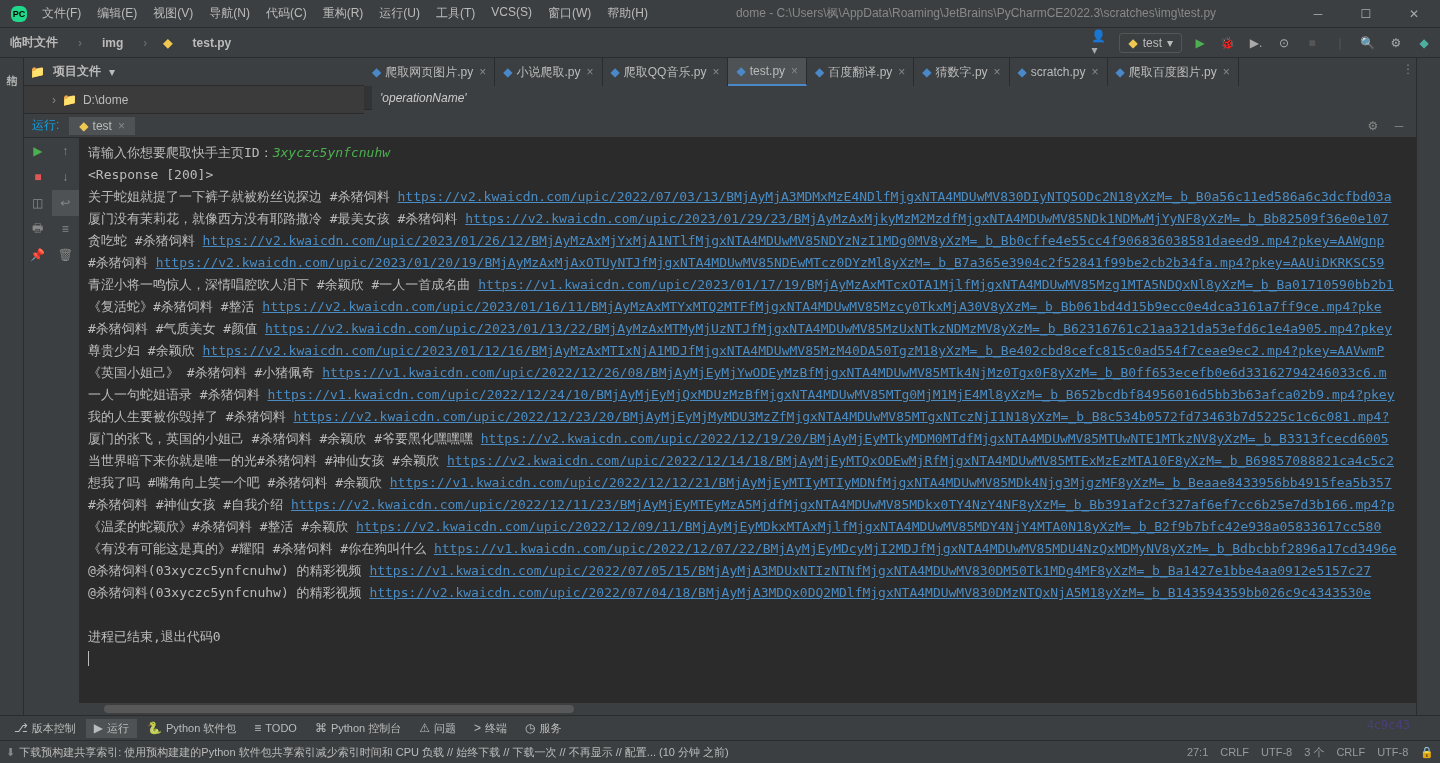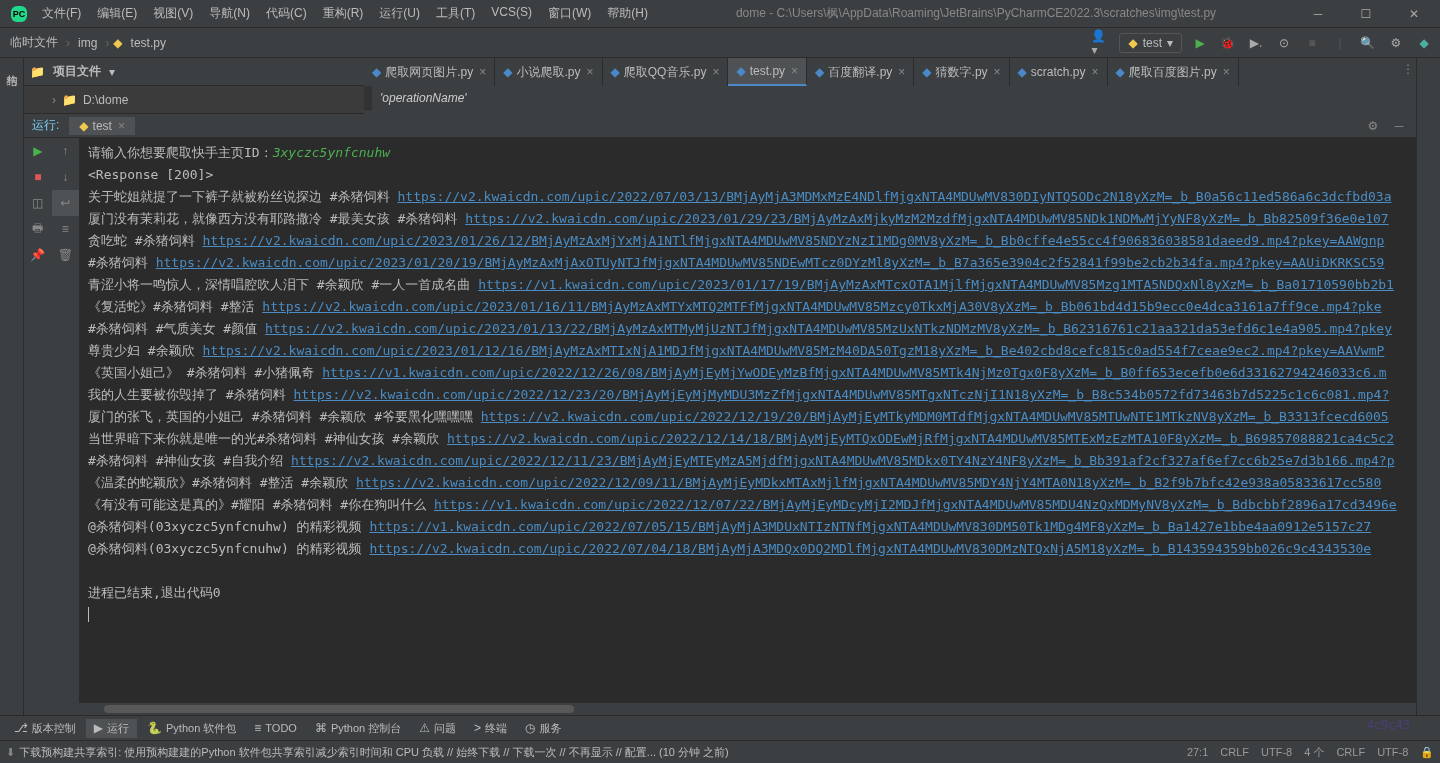--- a/index.html
+++ b/index.html
@@ -37,21 +37,21 @@
 .win-ctrl { width: 44px; height: 24px; display:flex;align-items:center;justify-content:center; color:#aaa;}
 
 .nav-bar {
   height: 30px;
   background: #3c3f41;
   display: flex;
   align-items: center;
   padding: 0 6px;
   border-bottom: 1px solid #2b2b2b;
 }
-.breadcrumb { display: flex; align-items: center; gap: 4px; flex:1;}
+.breadcrumb { display: flex; align-items: center; gap: 16px; flex:1;font-weight:bold;}
 .crumb { color: #bbb; padding:2px 4px;}
 .crumb-sep { color: #666; }
 .py-icon { color:#f0c850;}
 .nav-right { display:flex; align-items:center; gap:8px; }
 .run-config { background:#3c3f41;border:1px solid #555;padding:2px 8px;border-radius:3px;display:flex;align-items:center;gap:5px;}
 .nav-icon { width:20px;height:20px;display:flex;align-items:center;justify-content:center;color:#aaa;}
 .run-btn { color:#4caf50;}
 .debug-btn{color:#4caf50;}
 .stop-btn{color:#555;}
 
@@ -70,21 +70,21 @@
 
 .file-tabs { height:28px; background:#3c3f41; display:flex; align-items:stretch; border-bottom:1px solid #2b2b2b;position:relative;}
 .tabs-left-pad { width:340px; display:flex;align-items:center;padding-left:8px;color:#888;}
 .opname { font-style:italic; color:#ccc; padding:4px 8px;}
 .file-tab { display:flex;align-items:center;padding:0 8px;gap:4px;border-right:1px solid #2b2b2b;font-size:12px;}
 .file-tab.active { background:#4e5254; border-bottom:2px solid #4a88c7;}
 .tab-close { color:#888; font-size:12px; margin-left:2px;}
 .tabs-more { position:absolute; right:2px; top:4px; color:#888;}
 
 .run-tab-bar { height:24px; background:#3c3f41; display:flex;align-items:center;padding:0 8px;border-bottom:1px solid #2b2b2b;}
-.run-label { font-size:12px;color:#7dd3fc;}
+.run-label { font-size:12px;color:#0ea5e9;}
 .run-tab { background:#4e5254; padding:2px 10px; margin-left:10px;display:flex;align-items:center;gap:4px;}
 .run-tabs-right { margin-left:auto; display:flex; gap:8px;}
 
 .console-wrap { flex:1; display:flex; overflow:hidden; background:#2b2b2b;}
 .console-toolbar { width:56px; background:#3c3f41; display:flex; flex-direction:column;border-right:1px solid #2b2b2b;}
 .tb-row { display:flex;}
 .tb-btn { width:28px;height:26px;display:flex;align-items:center;justify-content:center;color:#888;}
 .tb-btn.run{color:#4caf50;}
 .tb-btn.stop{color:#e05555;}
 .tb-btn.active{background:#4e5254;}
@@ -285,23 +285,25 @@
         <div id="console-lines">
             <div class="console-line"><span>关于蛇姐就提了一下裤子就被粉丝说探边 #杀猪饲料  </span><span class="link">https://v2.kwaicdn.com/upic/2022/07/03/13/BMjAyMjA3MDMxMzE4NDlfMjgxNTA4MDUwMV830DIyNTQ5ODc2N18yXzM=_b_B0a56c11ed586a6c3dcfbd03a</span></div>
             <div class="console-line"><span>厦门没有茉莉花，就像西方没有耶路撒冷 #最美女孩 #杀猪饲料  </span><span class="link">https://v2.kwaicdn.com/upic/2023/01/29/23/BMjAyMzAxMjkyMzM2MzdfMjgxNTA4MDUwMV85NDk1NDMwMjYyNF8yXzM=_b_Bb82509f36e0e107</span></div>
             <div class="console-line"><span>贪吃蛇 #杀猪饲料  </span><span class="link">https://v2.kwaicdn.com/upic/2023/01/26/12/BMjAyMzAxMjYxMjA1NTlfMjgxNTA4MDUwMV85NDYzNzI1MDg0MV8yXzM=_b_Bb0cffe4e55cc4f906836038581daeed9.mp4?pkey=AAWgnp</span></div>
             <div class="console-line"><span>#杀猪饲料  </span><span class="link">https://v2.kwaicdn.com/upic/2023/01/20/19/BMjAyMzAxMjAxOTUyNTJfMjgxNTA4MDUwMV85NDEwMTcz0DYzMl8yXzM=_b_B7a365e3904c2f52841f99be2cb2b34fa.mp4?pkey=AAUiDKRKSC59</span></div>
             <div class="console-line"><span>青涩小将一鸣惊人，深情唱腔吹人泪下 #余颖欣 #一人一首成名曲  </span><span class="link">https://v1.kwaicdn.com/upic/2023/01/17/19/BMjAyMzAxMTcxOTA1MjlfMjgxNTA4MDUwMV85Mzg1MTA5NDQxNl8yXzM=_b_Ba01710590bb2b1</span></div>
             <div class="console-line"><span>《复活蛇》#杀猪饲料 #整活  </span><span class="link">https://v2.kwaicdn.com/upic/2023/01/16/11/BMjAyMzAxMTYxMTQ2MTFfMjgxNTA4MDUwMV85Mzcy0TkxMjA30V8yXzM=_b_Bb061bd4d15b9ecc0e4dca3161a7ff9ce.mp4?pke</span></div>
             <div class="console-line"><span>#杀猪饲料 #气质美女 #颜值  </span><span class="link">https://v2.kwaicdn.com/upic/2023/01/13/22/BMjAyMzAxMTMyMjUzNTJfMjgxNTA4MDUwMV85MzUxNTkzNDMzMV8yXzM=_b_B62316761c21aa321da53efd6c1e4a905.mp4?pkey</span></div>
             <div class="console-line"><span>尊贵少妇 #余颖欣  </span><span class="link">https://v2.kwaicdn.com/upic/2023/01/12/16/BMjAyMzAxMTIxNjA1MDJfMjgxNTA4MDUwMV85MzM40DA50TgzM18yXzM=_b_Be402cbd8cefc815c0ad554f7ceae9ec2.mp4?pkey=AAVwmP</span></div>
             <div class="console-line"><span>《英国小姐己》 #杀猪饲料 #小猪佩奇  </span><span class="link">https://v1.kwaicdn.com/upic/2022/12/26/08/BMjAyMjEyMjYwODEyMzBfMjgxNTA4MDUwMV85MTk4NjMz0Tgx0F8yXzM=_b_B0ff653ecefb0e6d33162794246033c6.m</span></div>
+            <div class="console-line"><span>一人一句蛇姐语录 #杀猪饲料  </span><span class="link">https://v1.kwaicdn.com/upic/2022/12/24/10/BMjAyMjEyMjQxMDUzMzBfMjgxNTA4MDUwMV85MTg0MjM1MjE4Ml8yXzM=_b_B652bcdbf84956016d5bb3b63afca02b9.mp4?pkey</span></div>
             <div class="console-line"><span>我的人生要被你毁掉了 #杀猪饲料  </span><span class="link">https://v2.kwaicdn.com/upic/2022/12/23/20/BMjAyMjEyMjMyMDU3MzZfMjgxNTA4MDUwMV85MTgxNTczNjI1N18yXzM=_b_B8c534b0572fd73463b7d5225c1c6c081.mp4?</span></div>
             <div class="console-line"><span>厦门的张飞，英国的小姐己 #杀猪饲料 #余颖欣 #爷要黑化嘿嘿嘿  </span><span class="link">https://v2.kwaicdn.com/upic/2022/12/19/20/BMjAyMjEyMTkyMDM0MTdfMjgxNTA4MDUwMV85MTUwNTE1MTkzNV8yXzM=_b_B3313fcecd6005</span></div>
             <div class="console-line"><span>当世界暗下来你就是唯一的光#杀猪饲料 #神仙女孩 #余颖欣  </span><span class="link">https://v2.kwaicdn.com/upic/2022/12/14/18/BMjAyMjEyMTQxODEwMjRfMjgxNTA4MDUwMV85MTExMzEzMTA10F8yXzM=_b_B69857088821ca4c5c2</span></div>
+            <div class="console-line"><span>想我了吗 #嘴角向上笑一个吧 #杀猪饲料 #余颖欣  </span><span class="link">https://v1.kwaicdn.com/upic/2022/12/12/21/BMjAyMjEyMTIyMTIyMDNfMjgxNTA4MDUwMV85MDk4Njg3MjgzMF8yXzM=_b_Beaae8433956bb4915fea5b357</span></div>
             <div class="console-line"><span>#杀猪饲料 #神仙女孩 #自我介绍  </span><span class="link">https://v2.kwaicdn.com/upic/2022/12/11/23/BMjAyMjEyMTEyMzA5MjdfMjgxNTA4MDUwMV85MDkx0TY4NzY4NF8yXzM=_b_Bb391af2cf327af6ef7cc6b25e7d3b166.mp4?p</span></div>
             <div class="console-line"><span>《温柔的蛇颖欣》#杀猪饲料 #整活 #余颖欣  </span><span class="link">https://v2.kwaicdn.com/upic/2022/12/09/11/BMjAyMjEyMDkxMTAxMjlfMjgxNTA4MDUwMV85MDY4NjY4MTA0N18yXzM=_b_B2f9b7bfc42e938a05833617cc580</span></div>
             <div class="console-line"><span>《有没有可能这是真的》#耀阳 #杀猪饲料 #你在狗叫什么  </span><span class="link">https://v1.kwaicdn.com/upic/2022/12/07/22/BMjAyMjEyMDcyMjI2MDJfMjgxNTA4MDUwMV85MDU4NzQxMDMyNV8yXzM=_b_Bdbcbbf2896a17cd3496e</span></div>
             <div class="console-line"><span> @杀猪饲料(03xyczc5ynfcnuhw)  的精彩视频  </span><span class="link">https://v1.kwaicdn.com/upic/2022/07/05/15/BMjAyMjA3MDUxNTIzNTNfMjgxNTA4MDUwMV830DM50Tk1MDg4MF8yXzM=_b_Ba1427e1bbe4aa0912e5157c27</span></div>
             <div class="console-line"><span> @杀猪饲料(03xyczc5ynfcnuhw)  的精彩视频  </span><span class="link">https://v2.kwaicdn.com/upic/2022/07/04/18/BMjAyMjA3MDQx0DQ2MDlfMjgxNTA4MDUwMV830DMzNTQxNjA5M18yXzM=_b_B143594359bb026c9c4343530e</span></div>
           </div>
         <div class="console-line" style="height:22px;"></div>
         <div class="console-line">进程已结束,退出代码0</div>
         <div class="console-line"><span style="border-left:1px solid #bbb;">&nbsp;</span></div>
       </div>
@@ -355,18 +357,18 @@
 
 <div class="status-bar">
   <div class="status-left">
     <span class="build-icon">⬇</span>
     <span>下载预构建共享索引: 使用预构建建的Python 软件包共享索引减少索引时间和 CPU 负载 // 始终下载 // 下载一次 // 不再显示 // 配置... (10 分钟 之前)</span>
   </div>
   <div class="status-right">
     <span>27:1</span>
     <span>CRLF</span>
     <span>UTF-8</span>
-    <span>4 个</span>
+    <span>3 个</span>
     <span>CRLF</span>
     <span>UTF-8</span>
     <span>🔒</span>
   </div>
 </div>
 
 </body></html>

